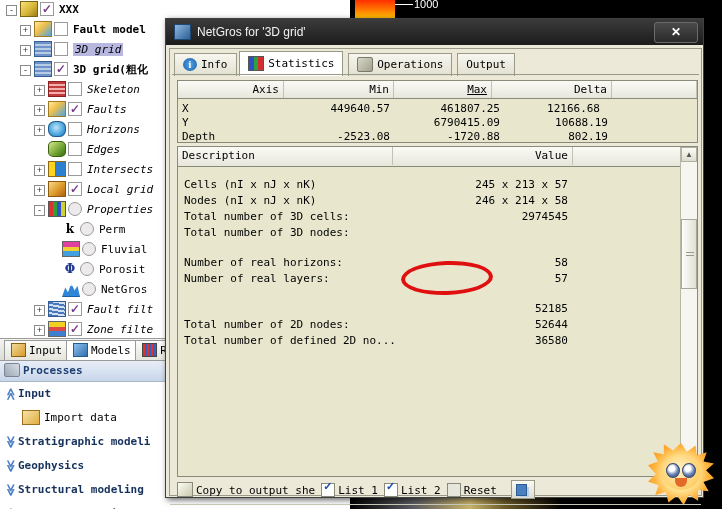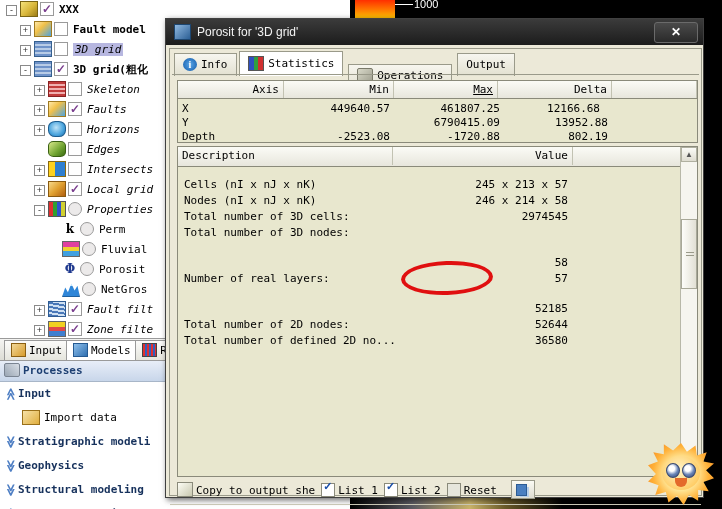--- a/index.html
+++ b/index.html
@@ -278,53 +278,53 @@
         <div class="proc-row section"><span class="chev" style="transform: rotate(90deg); display: inline-block;">≫</span><span>Geophysics</span></div>
         <div class="proc-row section"><span class="chev" style="transform: rotate(90deg); display: inline-block;">≫</span><span>Structural modeling</span></div>
         <div class="proc-row section"><span class="chev" style="transform: rotate(90deg); display: inline-block;">≪</span><span>Property modeling</span></div>
       </div>
   </div>
 </div>
 
 <div id="dialog">
   <div id="title-bar">
     <div id="title-icon"></div>
-    <div id="title-text">Porosit for '3D grid'</div>
+    <div id="title-text">NetGros for '3D grid'</div>
     <div id="close-btn">✕</div>
   </div>
 
   <div id="dlg-body">
     <div id="tabbar">
         <div class="dtab" style="left: 2px;"><span class="dti dti-info">i</span><span>Info</span></div>
         <div class="dtab active" style="left: 67.2px;"><span class="dti dti-stat"></span><span>Statistics</span></div>
-        <div class="dtab" style="left: 176.2px; margin-top: 11px;"><span class="dti dti-ops"></span><span>Operations</span></div>
+        <div class="dtab" style="left: 176.2px;"><span class="dti dti-ops"></span><span>Operations</span></div>
         <div class="dtab" style="left: 285.2px;"><span>Output</span></div>
       </div>
     <div id="tab-underline"></div>
 
     <div id="axis-box">
       <div class="thead" id="axis-head">
           <div class="th" style="left: 0px; width: 106px; text-align: right;">Axis</div>
           <div class="th r" style="left: 106px; width: 110px; text-align: right;">Min</div>
-          <div class="th r" style="left: 210px; width: 110px; text-decoration: underline;">Max</div>
+          <div class="th r" style="left: 204px; width: 110px; text-decoration: underline;">Max</div>
           <div class="th r" style="left: 326px; width: 108px;">Delta</div>
           <div class="th" style="left: 434px; width: 85px;"></div>
         </div>
       <div id="axis-rows" style="padding-top: 3px;">
           <div class="trow">
             <div class="td" style="left: 4px; width: 98px;">X</div>
             <div class="td r" style="left: 110px; width: 102px;">449640.57</div>
             <div class="td r" style="left: 220px; width: 102px;">461807.25</div>
             <div class="td r" style="left: 322px; width: 100px;">12166.68</div>
           </div>
           <div class="trow">
             <div class="td" style="left: 4px; width: 98px;">Y</div>
             <div class="td r" style="left: 110px; width: 102px; margin-top: 28px;">6779726.91</div>
             <div class="td r" style="left: 220px; width: 102px;">6790415.09</div>
-            <div class="td r" style="left: 330px; width: 100px;">13952.88</div>
+            <div class="td r" style="left: 330px; width: 100px;">10688.19</div>
           </div>
           <div class="trow">
             <div class="td" style="left: 4px; width: 98px;">Depth</div>
             <div class="td r" style="left: 110px; width: 102px;">-2523.08</div>
             <div class="td r" style="left: 220px; width: 102px;">-1720.88</div>
             <div class="td r" style="left: 330px; width: 100px;">802.19</div>
           </div>
         </div>
     </div>
 
@@ -345,20 +345,21 @@
           </div>
           <div class="drow">
             <div class="dname">Total number of 3D cells:</div>
             <div class="dval">2974545</div>
           </div>
           <div class="drow">
             <div class="dname">Total number of 3D nodes:</div>
           </div>
           <div class="spacer"></div>
           <div class="drow">
+            <div class="dname">Number of real horizons:</div>
             <div class="dval">58</div>
           </div>
           <div class="drow">
             <div class="dname">Number of real layers:</div>
             <div class="dval">57</div>
           </div>
           <div class="spacer"></div>
           <div class="drow">
             <div class="dval">52185</div>
           </div>

